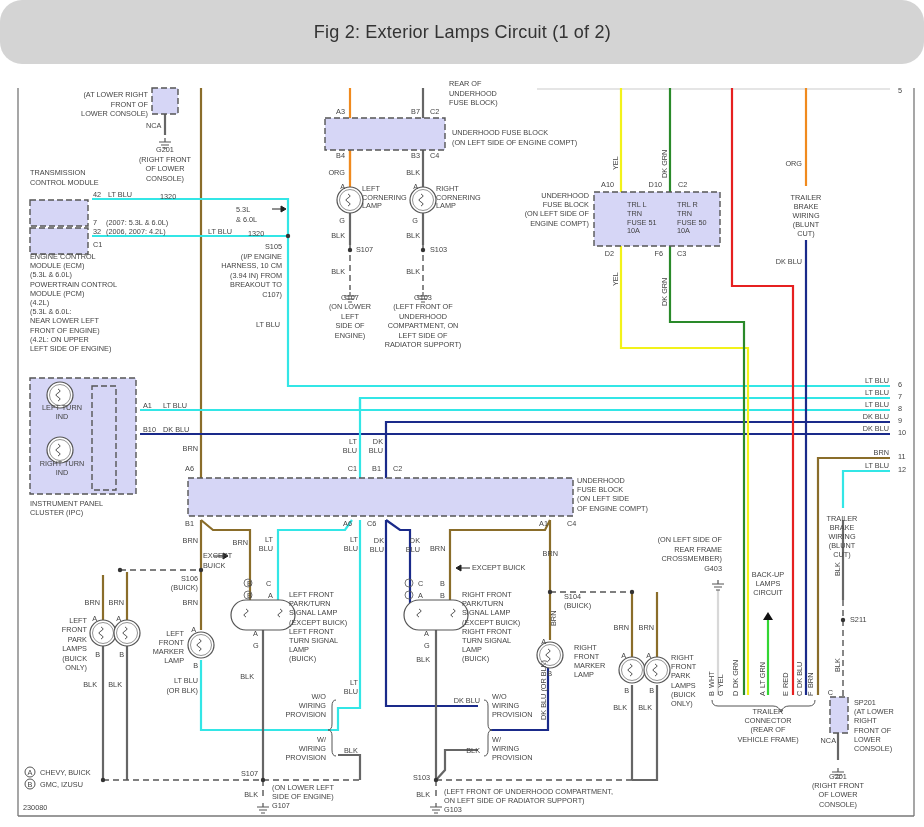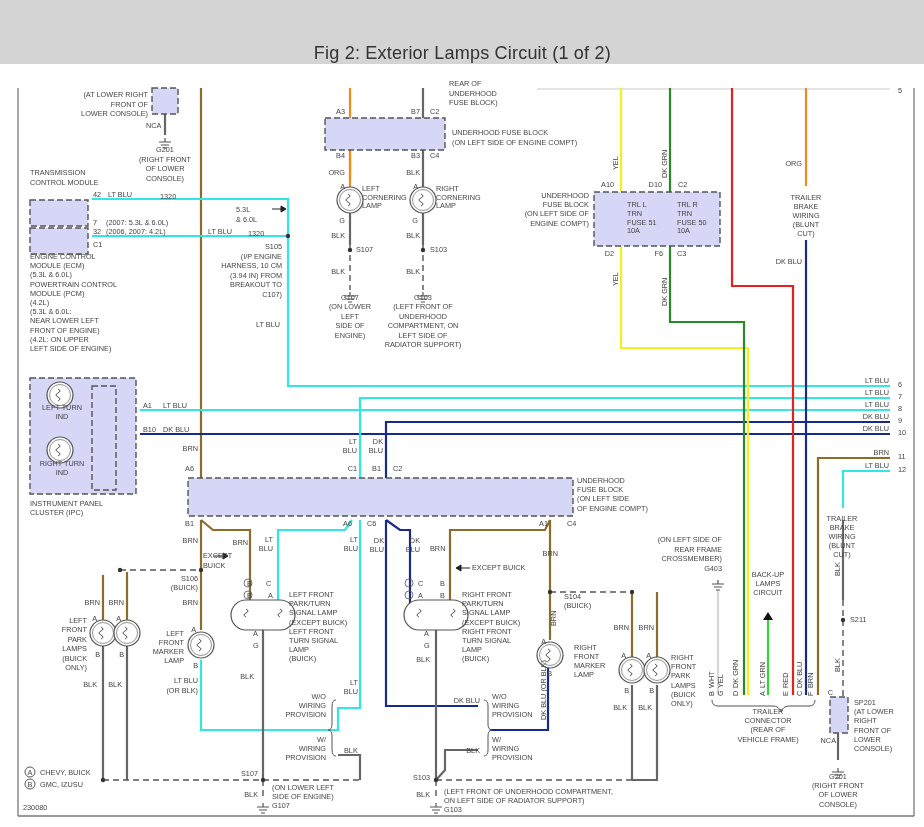--- a/index.html
+++ b/index.html
@@ -1,17 +1,17 @@
 <!DOCTYPE html>
 <html><head>
 <meta charset="utf-8">
 <style>
   html,body{margin:0;padding:0;background:#fff;}
   body{width:924px;height:827px;position:relative;overflow:hidden;font-family:"Liberation Sans",sans-serif;}
-  #header{position:absolute;left:0;top:0;width:924px;height:64px;background:#d4d4d4;display:flex;align-items:flex-end;justify-content:center;}
+  #header{position:absolute;left:0;top:0;width:924px;height:64px;background:#d4d4d4;display:flex;align-items:center;justify-content:center;border-radius:22px;}
   #header h1{margin:0;font-family:"Liberation Sans",sans-serif;font-weight:normal;font-size:19px;color:#333;letter-spacing:0.2px;transform:scaleX(0.95);}
   #diagram{position:absolute;left:0;top:0;}
   svg text{font-family:"Liberation Sans",sans-serif;font-size:7.3px;fill:#444;}
 </style>
 </head>
 <body>
 
 <div id="header">
   <h1>Fig 2: Exterior Lamps Circuit (1 of 2)</h1>
 </div>

